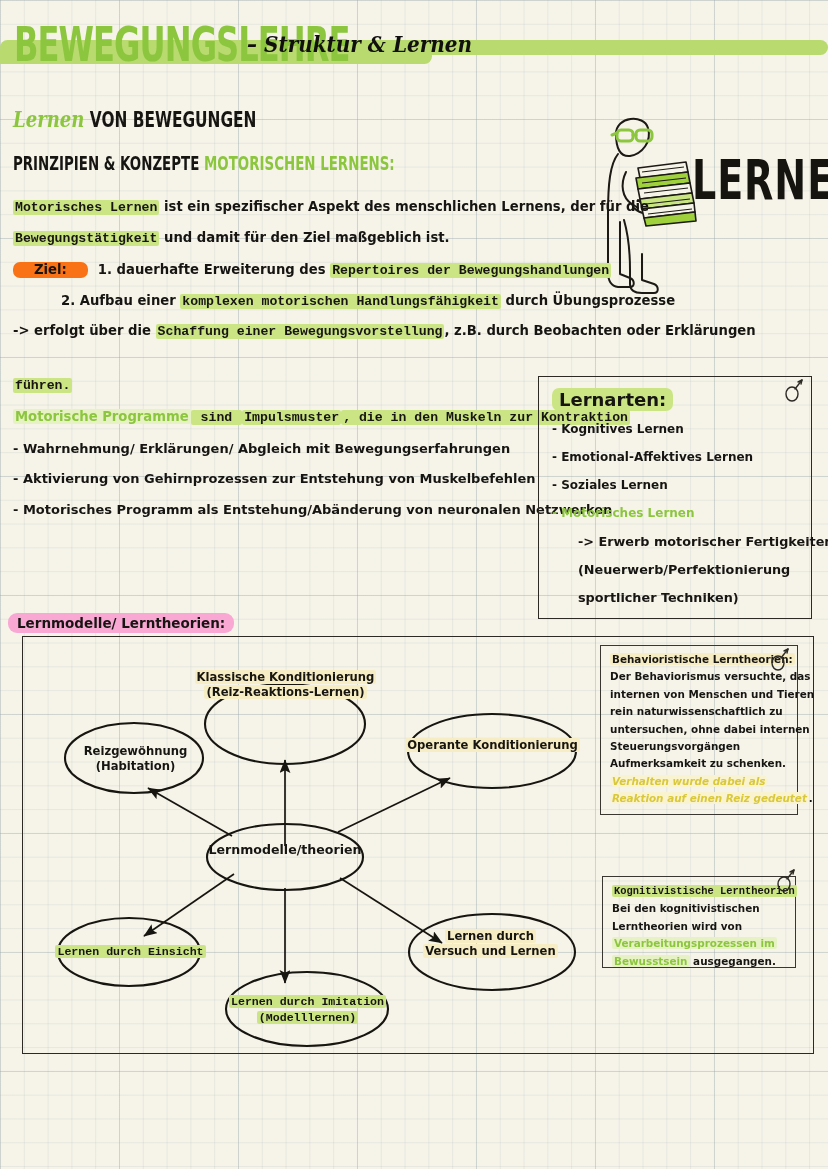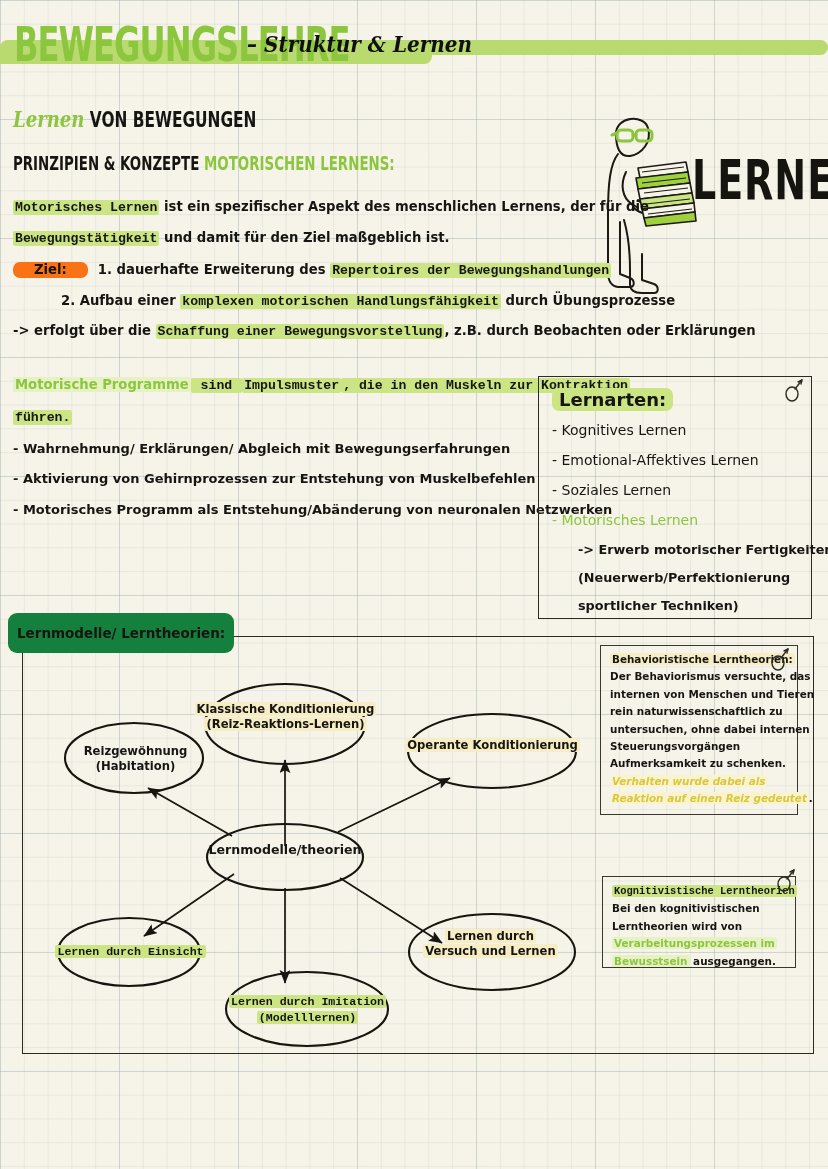--- a/index.html
+++ b/index.html
@@ -103,35 +103,35 @@
   #lernarten-box {
     left: 538px; top: 376px; width: 272px; height: 241px;
     border: 1.6px solid #2d2a24; background: transparent;
   }
   #lernarten-box .inner { padding: 11px 13px; }
   #lernarten-box .head {
     font-size: 18px; font-weight: 700; display: inline-block;
     background: #cbe585; border-radius: 7px; padding: 1px 7px; margin-bottom: 11px;
   }
   #lernarten-box .item {
-    font-size: 14px; font-weight: 400; margin-bottom: 14px; white-space: nowrap;
+    font-size: 12px; font-weight: 700; margin-bottom: 14px; white-space: nowrap;
   }
   #lernarten-box .sub {
     font-size: 12.8px; font-weight: 700; margin-bottom: 13px;
     padding-left: 26px; white-space: nowrap;
   }
   .pin {
     position: absolute; right: 6px; top: 2px; width: 22px; height: 26px;
   }
 
   
   #diagram-label {
     left: 8px; top: 613px;
     font-size: 13.5px; font-weight: 700;
-    background: #15803d; border-radius: 9px; padding: 12px 9px;
+    background: #f9a8d4; border-radius: 9px; padding: 2px 9px;
     white-space: nowrap; z-index: 3;
   }
   #diagram-frame {
     left: 22px; top: 636px; width: 790px; height: 416px;
     border: 1.5px solid #2d2a24;
   }
   #diagram-svg { left: 22px; top: 636px; }
 
   
   .oval-label {
@@ -229,24 +229,24 @@
   <div class="line indent">
     <span>2. Aufbau einer </span><span class="hl-green">komplexen motorischen Handlungsfähigkeit</span><span> durch Übungsprozesse</span>
   </div>
   <div class="line">
     <span>-&gt; erfolgt über die </span><span class="hl-green">Schaffung einer Bewegungsvorstellung</span><span>, z.B. durch Beobachten oder Erklärungen</span>
   </div>
 </div>
 
 <div class="abs" id="motor-block">
   <div class="line">
+    <span class="hl-green">führen.</span>
+  </div>
+  <div class="line">
     <span class="green-txt-hl">Motorische Programme</span><span class="hl-green"> sind </span><span class="hl-green bold">Impulsmuster</span><span class="hl-green">, die in den Muskeln zur Kontraktion</span>
-  </div>
-  <div class="line">
-    <span class="hl-green">führen.</span>
   </div>
   <div class="line bullet">- Wahrnehmung/ Erklärungen/ Abgleich mit Bewegungserfahrungen</div>
   <div class="line bullet">- Aktivierung von Gehirnprozessen zur Entstehung von Muskelbefehlen</div>
   <div class="line bullet">- Motorisches Programm als Entstehung/Abänderung von neuronalen Netzwerken</div>
 </div>
 
 <div class="abs" id="lernarten-box">
   <svg class="pin" viewBox="0 0 22 26">
     <g fill="none" stroke="#2d2a24" stroke-width="1.4" stroke-linecap="round">
       <ellipse cx="9" cy="15" rx="6" ry="7"></ellipse>
@@ -287,21 +287,21 @@
     <ellipse cx="263" cy="221" rx="78" ry="33"></ellipse>
     <ellipse cx="263" cy="88" rx="80" ry="40"></ellipse>
     <ellipse cx="470" cy="115" rx="84" ry="37"></ellipse>
     <ellipse cx="112" cy="122" rx="69" ry="35"></ellipse>
     <ellipse cx="107" cy="316" rx="71" ry="34"></ellipse>
     <ellipse cx="285" cy="373" rx="81" ry="37"></ellipse>
     <ellipse cx="470" cy="316" rx="83" ry="38"></ellipse>
   </g>
 </svg>
 
-<div class="abs oval-label" style="left:163px; top:702px; width:245px;">
+<div class="abs oval-label" style="left:163px; top:670px; width:245px;">
   <span class="hl-yellow">Klassische Konditionierung</span><br>
   <span class="hl-yellow">(Reiz-Reaktions-Lernen)</span>
 </div>
 <div class="abs oval-label" style="left:385px; top:738px; width:215px;">
   <span class="hl-yellow">Operante Konditionierung</span>
 </div>
 <div class="abs oval-label" style="left:53px; top:744px; width:165px;">
   <span>Reizgewöhnung</span><br>
   <span>(Habitation)</span>
 </div>

